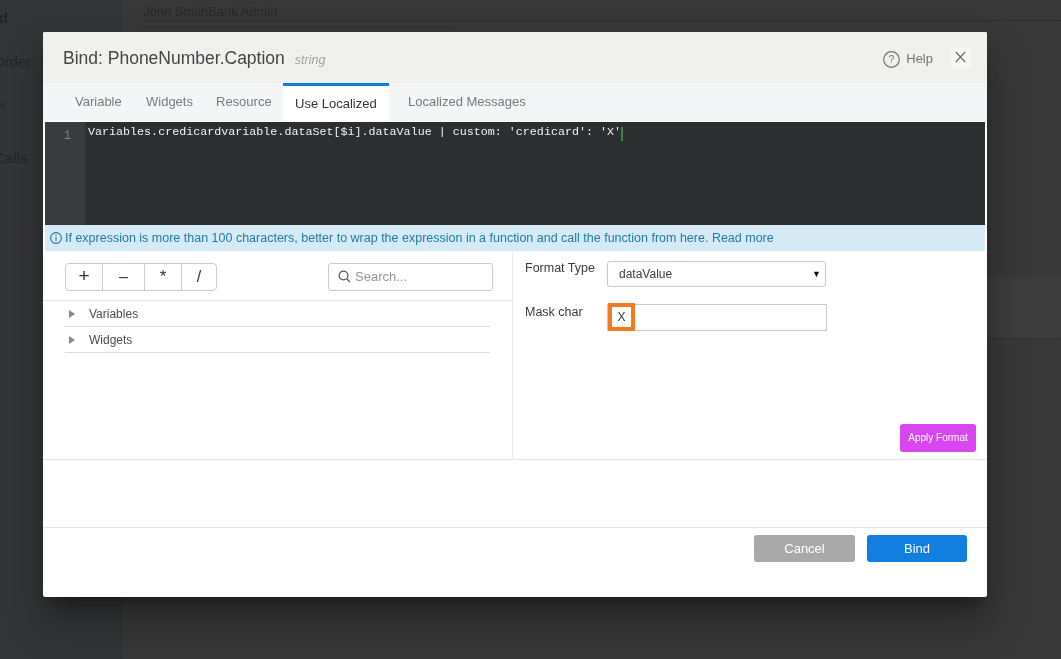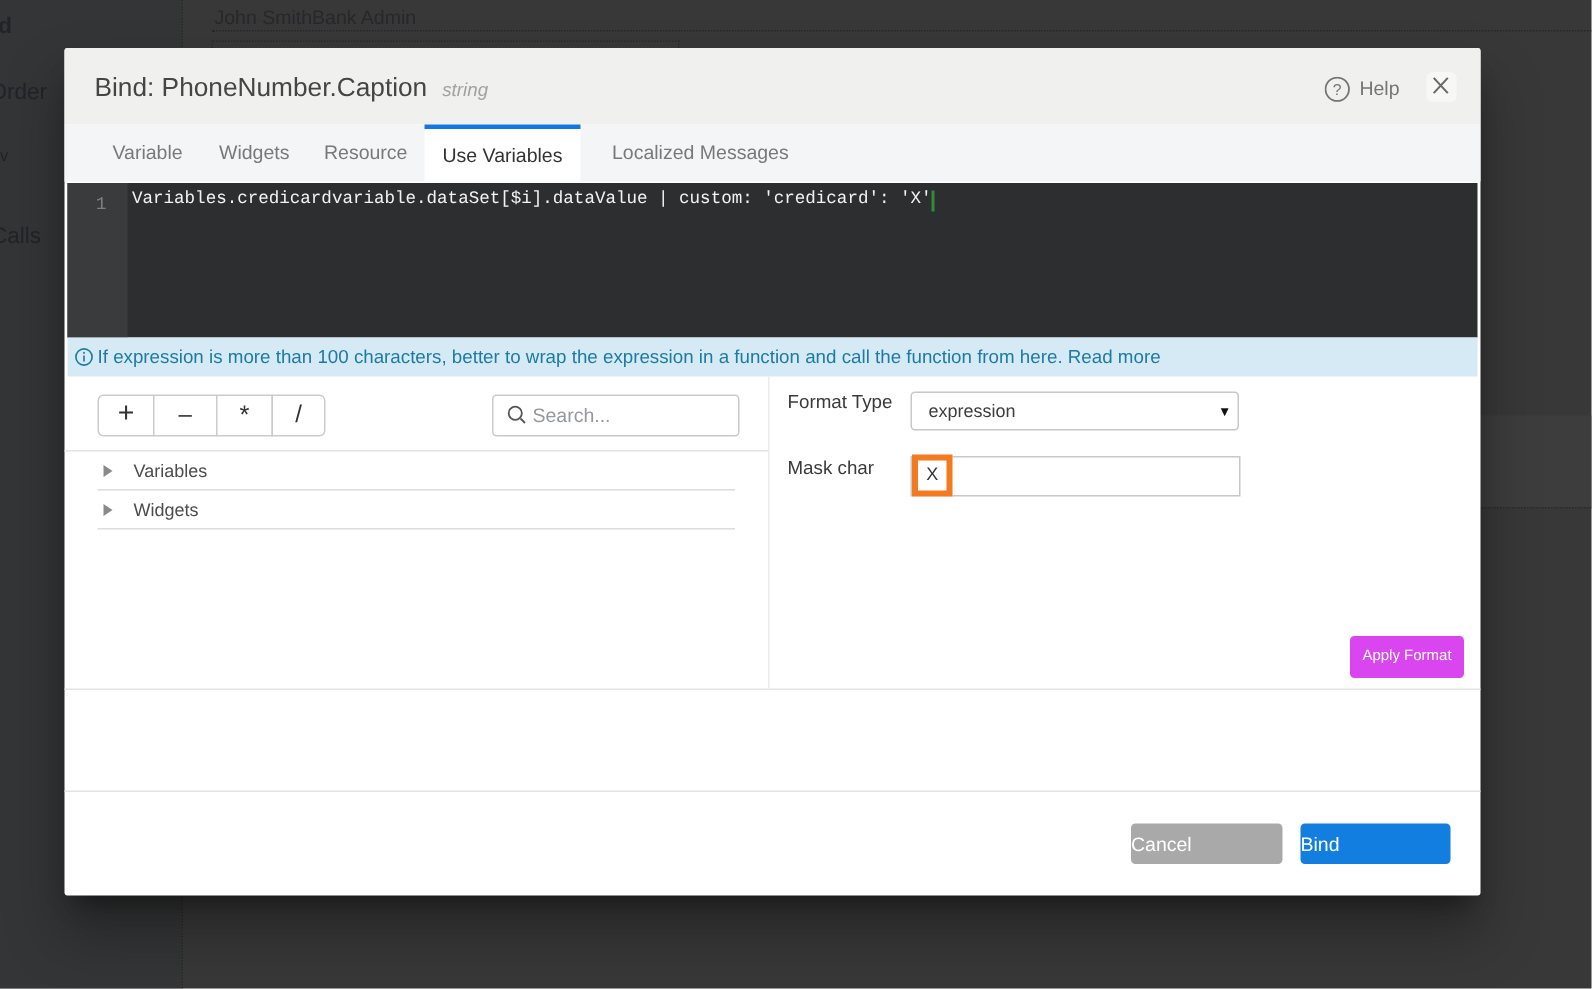--- a/index.html
+++ b/index.html
@@ -55,21 +55,21 @@
   #fselect { left:93px; top:10px; width:219px; height:26px; border:1px solid #c8c8c8; border-radius:3px; background:#fff; font-size:12px; color:#3c3c3c; line-height:24px; }
   #fselect .val { position:absolute; left:11px; }
   #fselect .arr { position:absolute; right:4px; top:0; font-size:9px; color:#111; }
   #finput { left:93px; top:53px; width:220px; height:27px; border:1px solid #c8c8c8; background:#fff; }
   #maskbox { left:94px; top:52px; width:27px; height:28px; border:4.5px solid #f47a20; background:#fff; text-align:center; }
   #maskbox span { font-size:12px; color:#333; line-height:19px; }
   #applybtn { right:11px; top:173px; width:76px; height:28px; background:#d946ef; color:#fff; font-size:10px; text-align:center; line-height:28px; border-radius:3px; }
 
   #botline { left:0; top:495px; right:0; height:0; border-top:1px solid #e3e3e3; }
   #footer { left:0; top:495px; right:0; height:70px; }
-  .fbtn { position:absolute; top:22px; height:27px; border-radius:3px; color:#fff; font-size:13px; text-align:left; line-height:27px; }
+  .fbtn { position:absolute; top:8px; height:27px; border-radius:3px; color:#fff; font-size:13px; text-align:center; line-height:27px; }
   #cancelbtn { left:711px; width:101px; background:#a9a9a9; }
   #bindbtn { left:824px; width:100px; background:#117ee0; }
 </style>
 </head>
 <body>
 
   <div class="abs" style="left:0; top:0; width:121px; height:659px; background:#343536;"></div>
   <div class="abs" id="sb-line"></div>
   <div class="abs" id="topbar-line"></div>
   <div class="abs" id="dotted-line"></div>
@@ -93,21 +93,21 @@
       <div class="abs" id="help">Help</div>
       <div class="abs" style="right:16px; top:16px; width:20px; height:20px; background:#f7f7f6; border-radius:4px;"></div>
       <svg class="abs" id="closex" width="11" height="12" viewBox="0 0 11 12">
         <path d="M0.8 0.9 L10.2 11.1 M10.2 0.9 L0.8 11.1" stroke="#6a6a6a" stroke-width="1.4"></path>
       </svg>
     </div>
     <div class="abs" id="tabbar">
       <div class="tab" style="left:20px;">Variable</div>
       <div class="tab" style="left:91px;">Widgets</div>
       <div class="tab" style="left:161px;">Resource</div>
-      <div class="tab active" style="left:240px;">Use Variables</div>
+      <div class="tab active" style="left:240px;">Use Localized</div>
       <div class="tab" style="left:353px;">Localized Messages</div>
     </div>
     <div class="abs" id="code">
       <div class="abs" id="gutter">1</div>
       <div class="abs" id="codeline">Variables.credicardvariable.dataSet[$i].dataValue | custom: 'credicard': 'X'</div>
       <div class="abs" id="cursor"></div>
     </div>
     <div class="abs" id="infobar">
       <svg class="abs" style="left:5px; top:7px;" width="12" height="12" viewBox="0 0 12 12">
         <circle cx="6" cy="6" r="5.4" fill="none" stroke="#1d7ba3" stroke-width="1.1"></circle>
@@ -140,21 +140,21 @@
         </div>
         <div class="trow" style="top:76px;">
           <div class="tri"></div>
           <div class="lbl">Widgets</div>
           <div class="sep"></div>
         </div>
       </div>
       <div class="abs" id="rpanel">
         <div class="flbl" style="top:10px;">Format Type</div>
         <div class="abs" id="fselect">
-          <span class="val">expression</span>
+          <span class="val">dataValue</span>
           <span class="arr">▼</span>
         </div>
         <div class="flbl" style="top:54px;">Mask char</div>
         <div class="abs" id="finput"></div>
         <div class="abs" id="maskbox"><span>X</span></div>
         <div class="abs" id="applybtn">Apply Format</div>
       </div>
     </div>
     <div class="abs" id="botline"></div>
     <div class="abs" id="footer">

